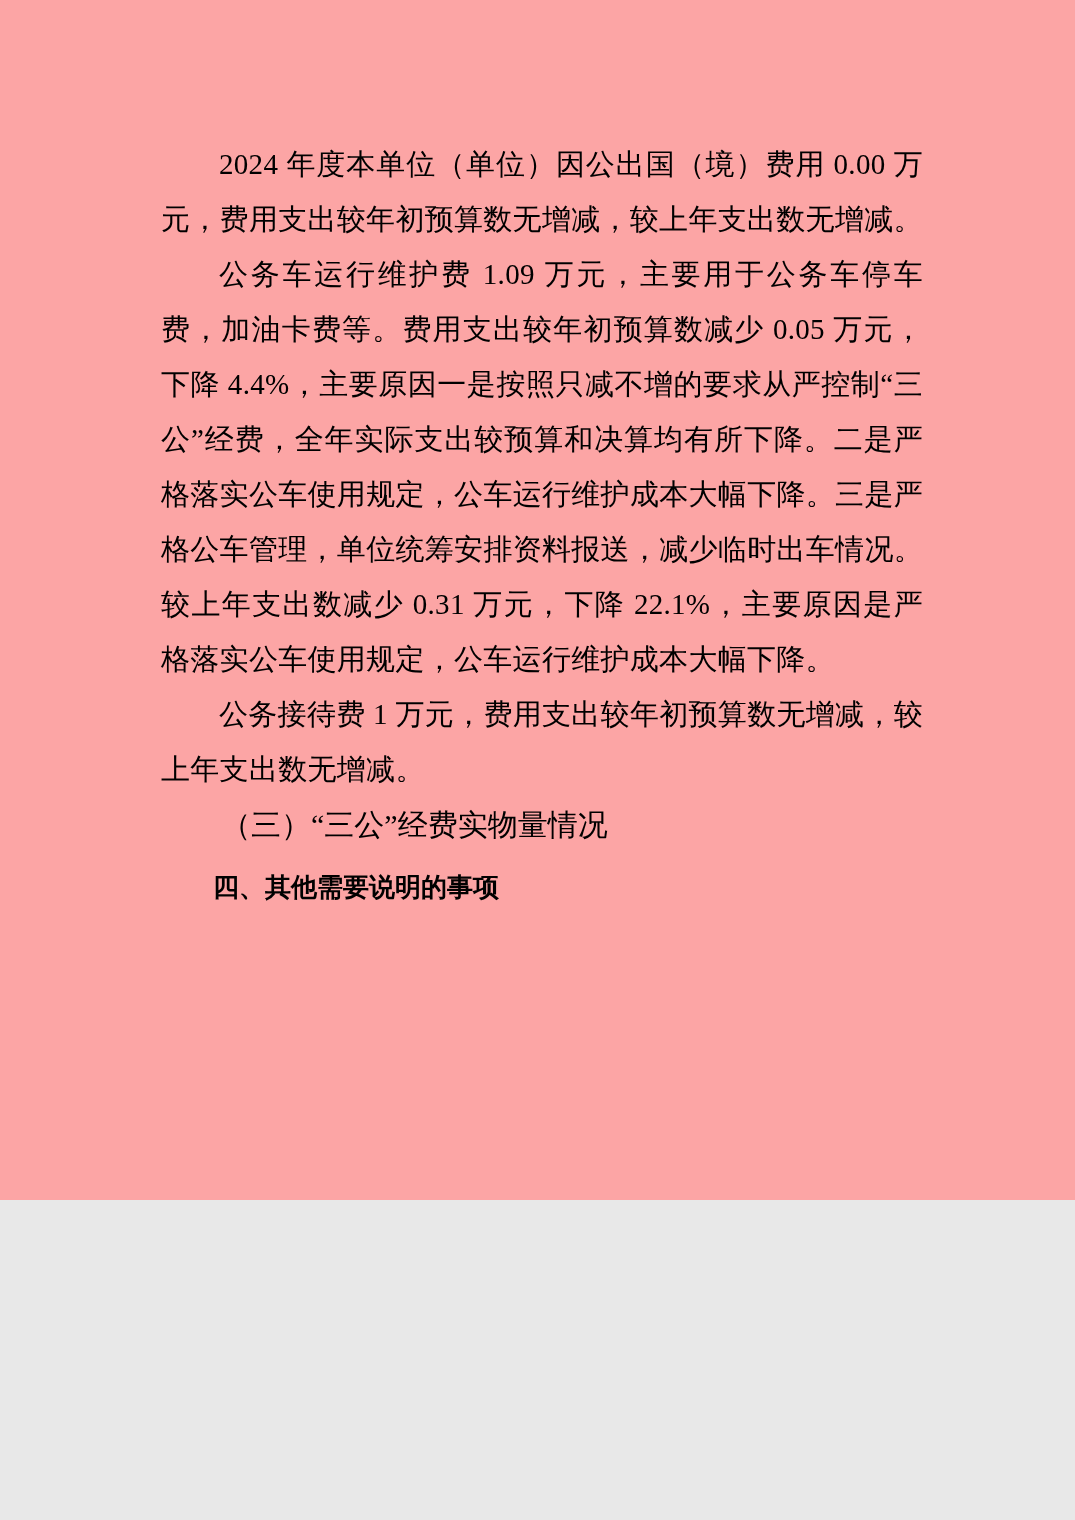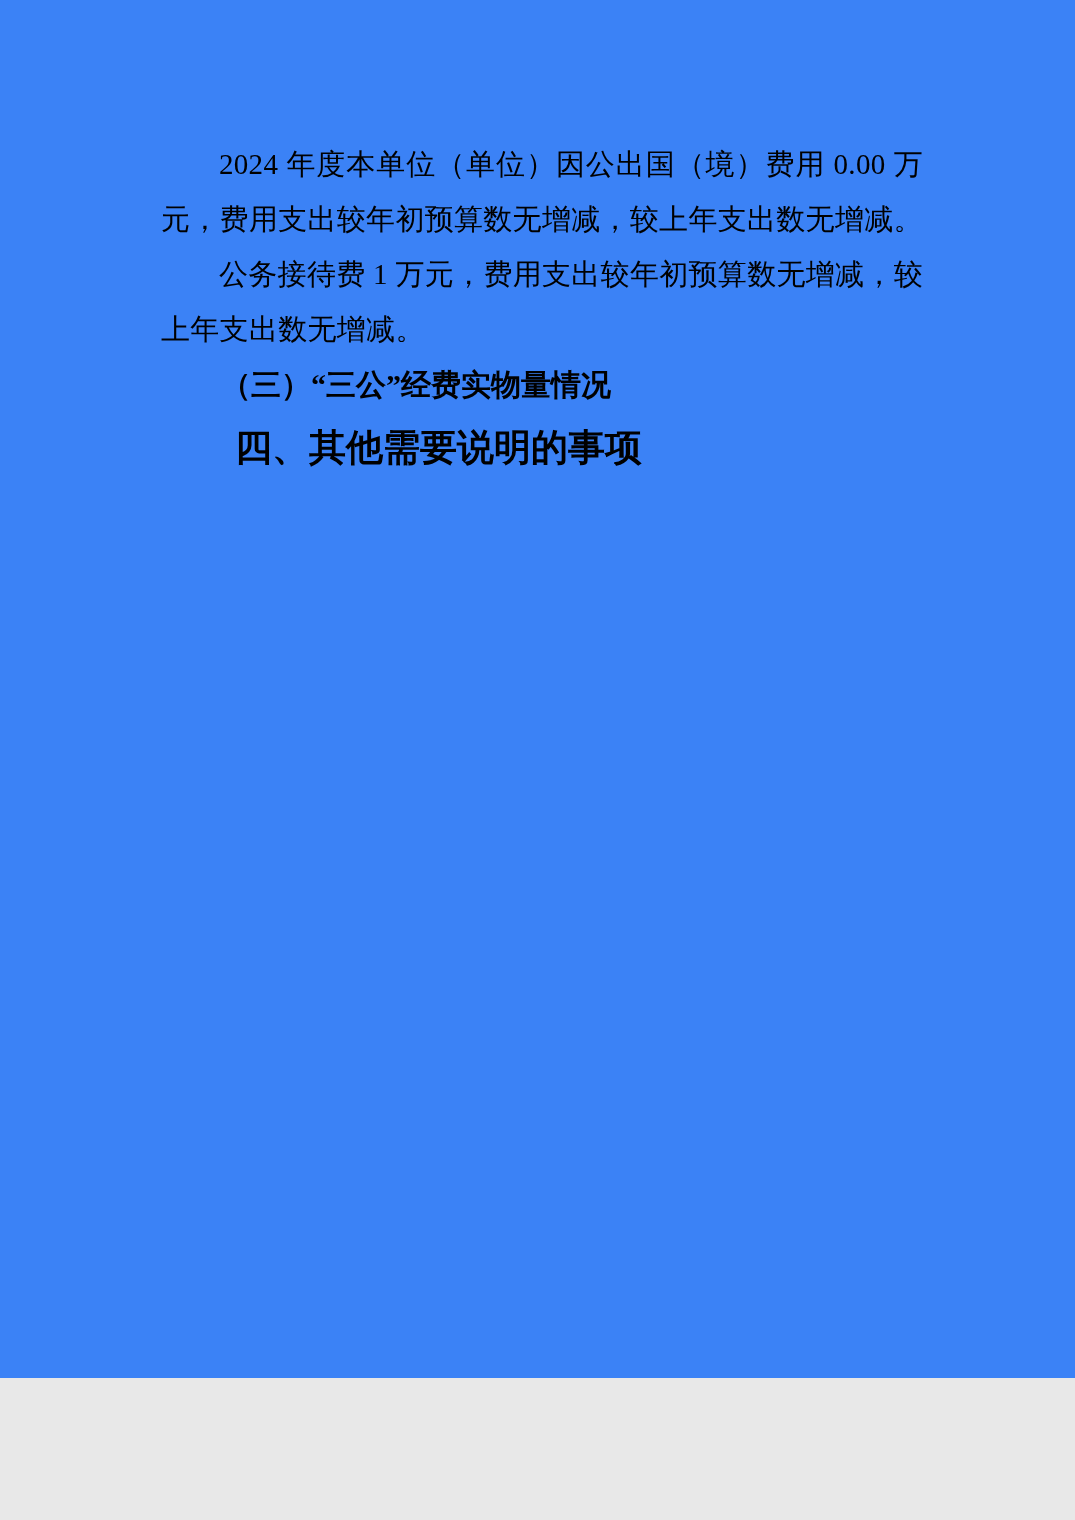--- a/index.html
+++ b/index.html
@@ -3,23 +3,23 @@
 <meta charset="utf-8">
 <style>
   html, body {
     margin: 0;
     padding: 0;
     background: #e8e8e8;
   }
   .page {
     position: relative;
     width: 1075px;
-    height: 1378px;
+    height: 1200px;
     margin: 0 auto;
-    background: #3b82f6;
+    background: #fca5a5;
     color: #000000;
     font-family: "Liberation Serif", "DejaVu Serif", serif;
     overflow: hidden;
   }
   .content {
     position: absolute;
     left: 161px;
     top: 137px;
     width: 762px;
   }
@@ -29,30 +29,30 @@
     line-height: 55px;
     text-align: justify;
     text-indent: 2em;
     letter-spacing: 0.3px;
     word-break: break-all;
   }
   .heading-kai {
     margin: 0;
     font-size: 30px;
     line-height: 55px;
-    font-weight: bold;
+    font-weight: normal;
     text-indent: 2em;
     font-family: "Liberation Serif", "DejaVu Serif", serif;
   }
   .heading-kai.spaced {
     margin-top: 8px;
   }
   .heading-hei {
     margin: 8px 0 12px 0;
-    font-size: 37px;
+    font-size: 26px;
     line-height: 55px;
     font-weight: bold;
     text-indent: 2em;
     font-family: "Liberation Sans", "DejaVu Sans", sans-serif;
   }
   .footer {
     position: absolute;
     left: 0;
     top: 1400px;
     width: 100%;
@@ -62,18 +62,19 @@
     letter-spacing: 4px;
     font-family: "Liberation Serif", "DejaVu Serif", serif;
   }
 </style>
 </head>
 <body>
 
 <div class="page">
   <div class="content">
     <p class="para">2024 年度本单位（单位）因公出国（境）费用 0.00 万元，费用支出较年初预算数无增减，较上年支出数无增减。</p>
+    <p class="para">公务车运行维护费 1.09 万元，主要用于公务车停车费，加油卡费等。费用支出较年初预算数减少 0.05 万元，下降 4.4%，主要原因一是按照只减不增的要求从严控制“三公”经费，全年实际支出较预算和决算均有所下降。二是严格落实公车使用规定，公车运行维护成本大幅下降。三是严格公车管理，单位统筹安排资料报送，减少临时出车情况。较上年支出数减少 0.31 万元，下降 22.1%，主要原因是严格落实公车使用规定，公车运行维护成本大幅下降。</p>
     <p class="para">公务接待费 1 万元，费用支出较年初预算数无增减，较上年支出数无增减。</p>
     <h3 class="heading-kai">（三）“三公”经费实物量情况</h3>
     <h2 class="heading-hei">四、其他需要说明的事项</h2>
   </div>
   <div class="footer">- 6 -</div>
 </div>
 
 </body></html>

